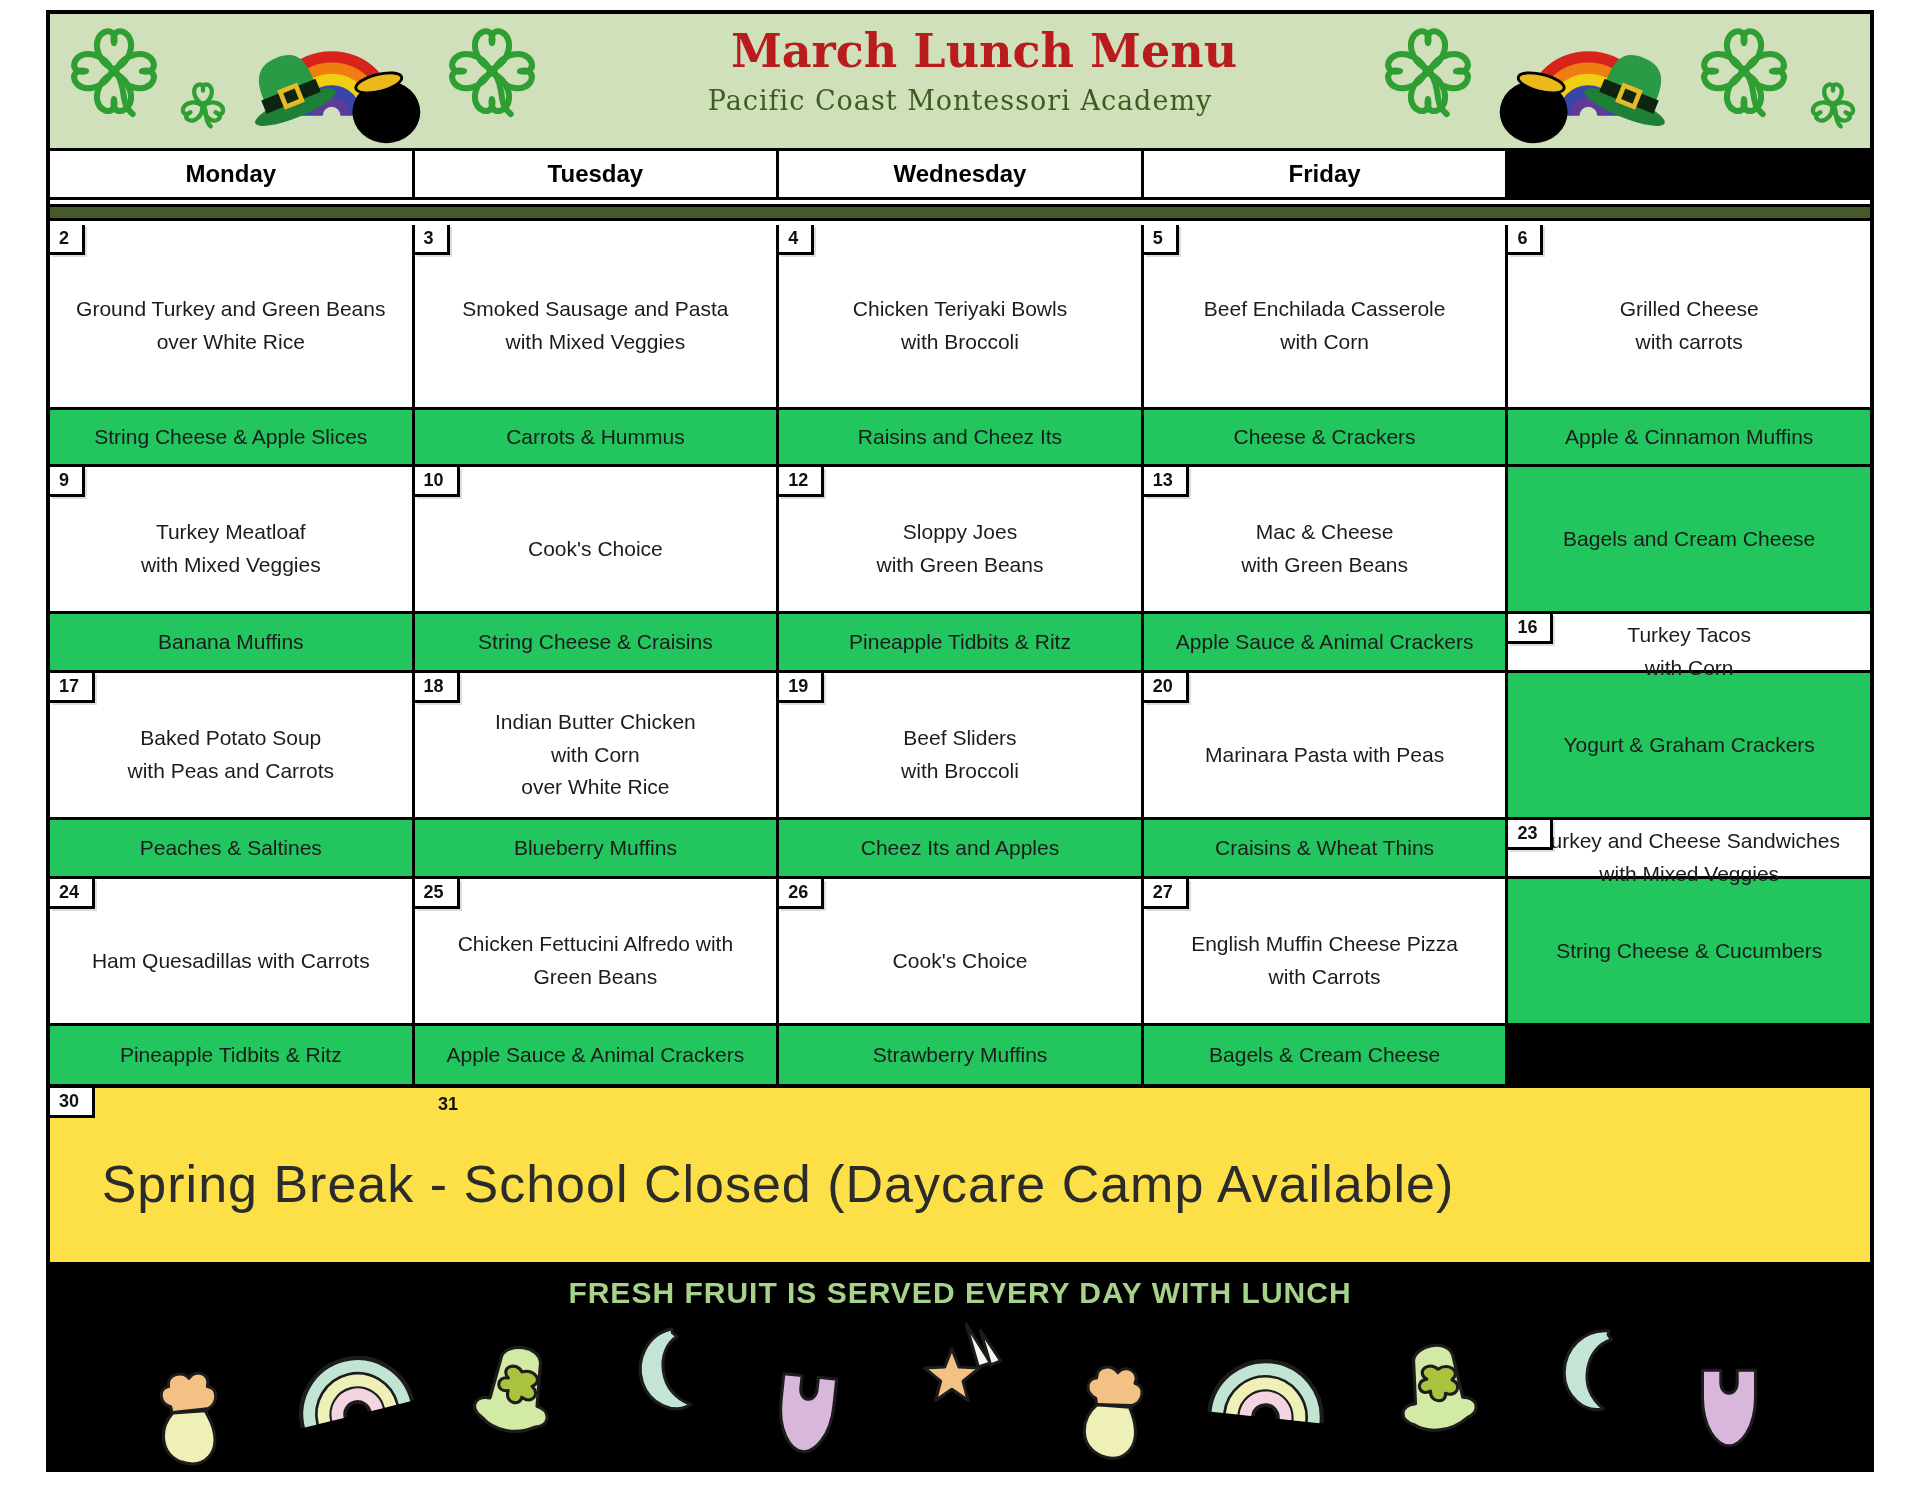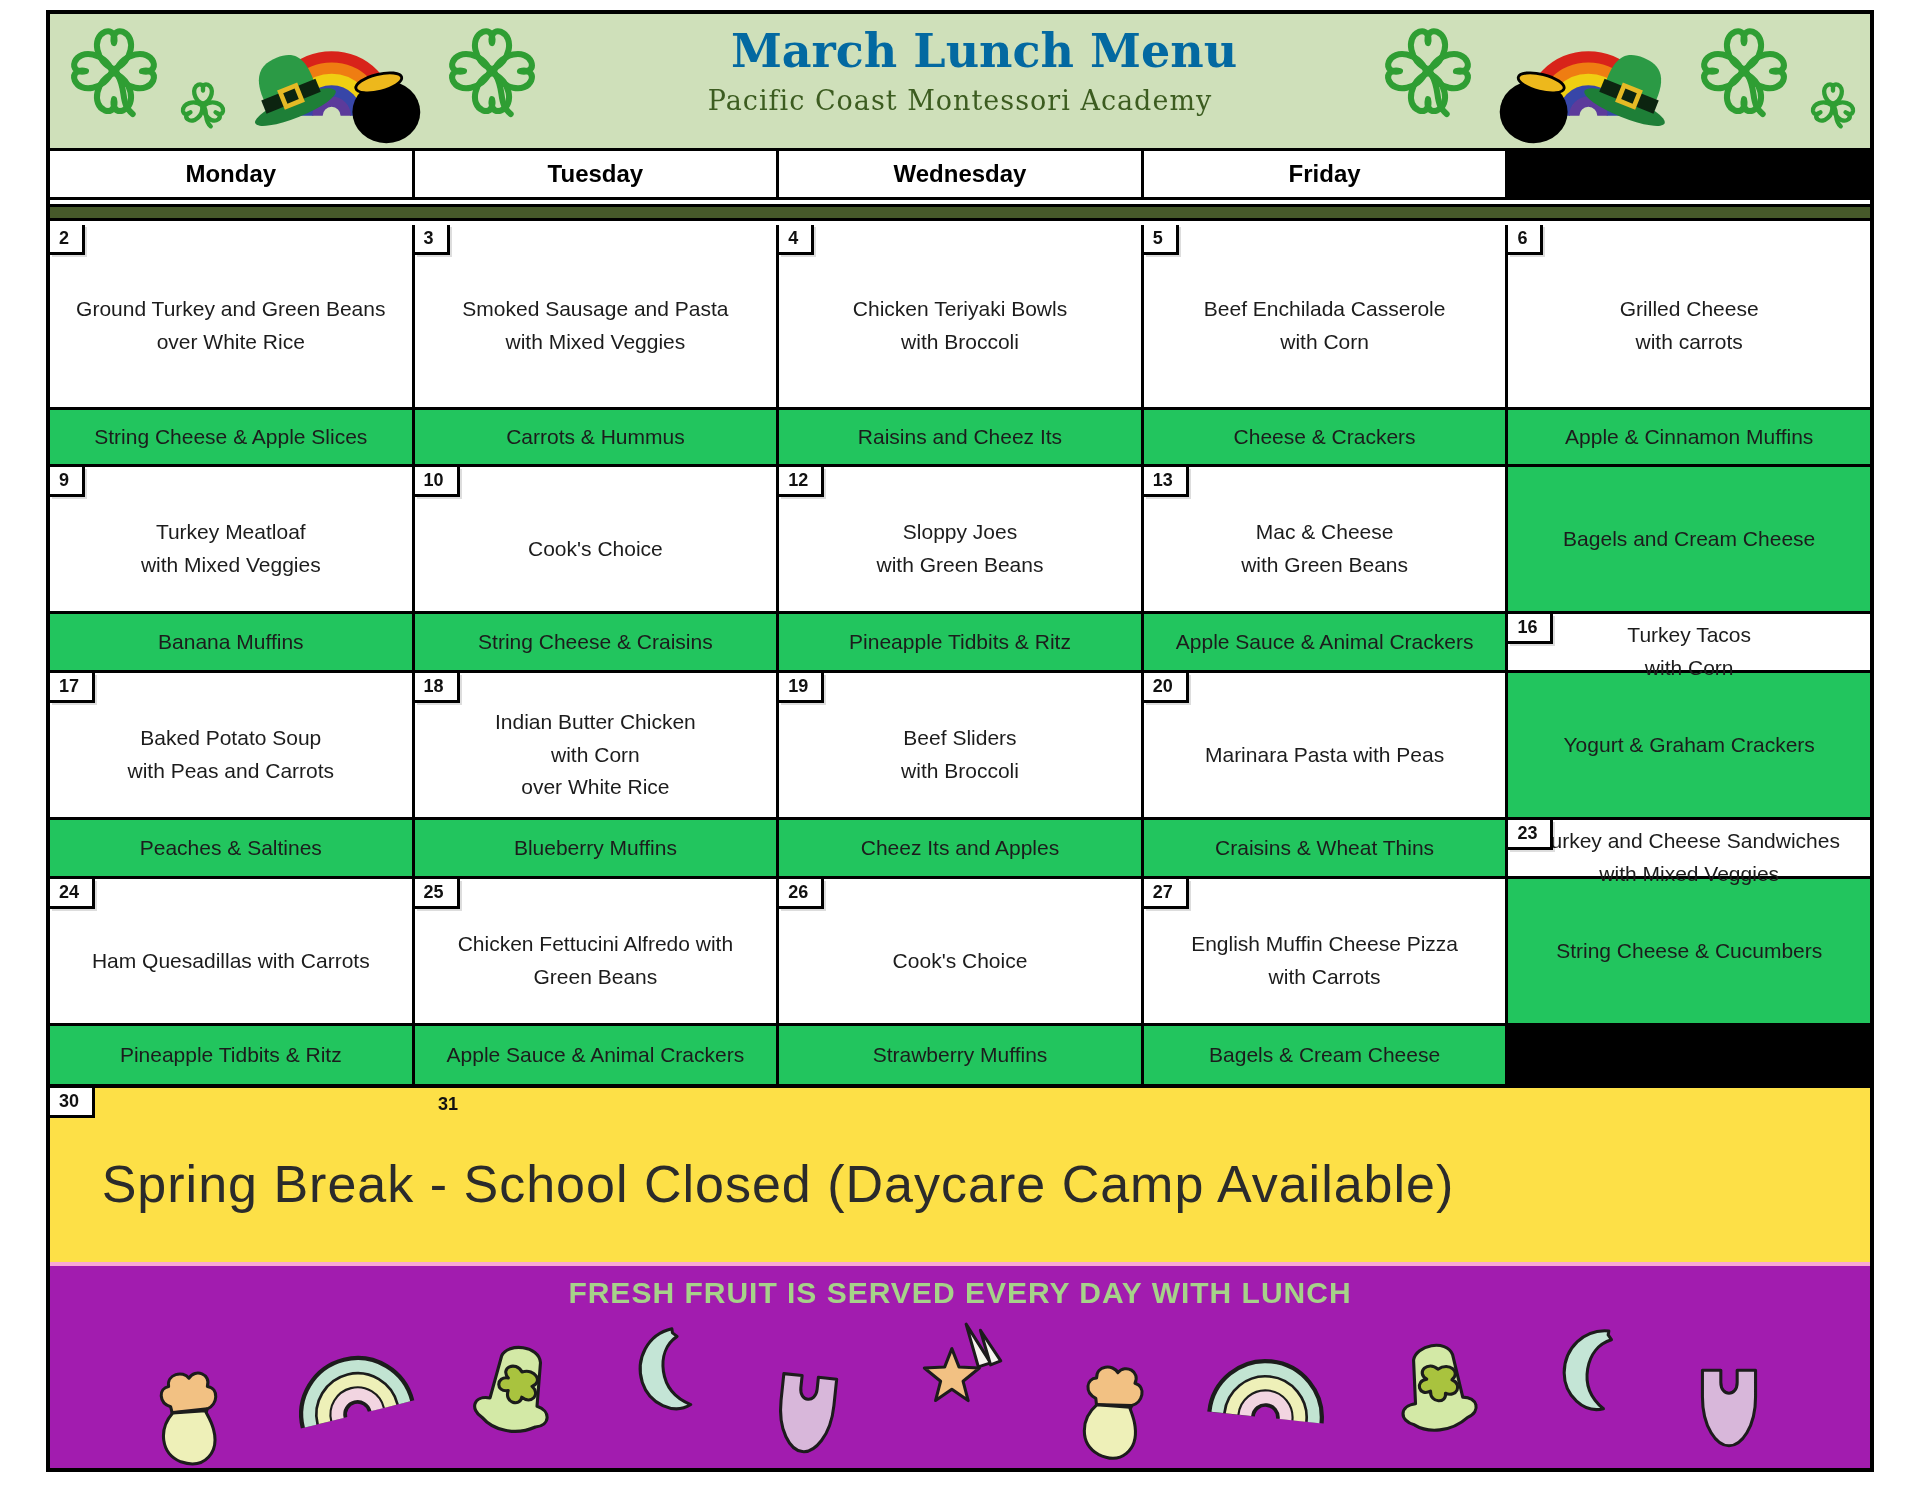--- a/index.html
+++ b/index.html
@@ -3,21 +3,21 @@
 <meta charset="utf-8">
 <style>
   html,body{margin:0;padding:0;background:#ffffff;}
   .page{position:relative;width:1920px;height:1485px;background:#fff;overflow:hidden;
         font-family:"Liberation Sans",sans-serif;color:#111;}
   .sheet{position:absolute;left:46px;top:10px;width:1820px;border:4px solid #000;background:#fff;}
 
   
   .banner{position:relative;height:134px;background:#cfe0ba;border-bottom:3px solid #000;overflow:hidden;}
   .banner-center{position:absolute;left:0;right:0;top:10px;text-align:center;}
-  .banner-title{font-family:"DejaVu Serif",serif;font-weight:bold;font-size:46px;color:#0369a1;line-height:1.2;padding-left:48px;}
+  .banner-title{font-family:"DejaVu Serif",serif;font-weight:bold;font-size:46px;color:#b91c1c;line-height:1.2;padding-left:48px;}
   .banner-subtitle{font-family:"DejaVu Serif",serif;font-size:27px;color:#3c5c20;margin-top:6px;letter-spacing:1px;}
   .decor{position:absolute;top:0;height:134px;display:flex;align-items:flex-start;gap:4px;}
   .decor-left{left:8px;}
   .decor-right{right:8px;}
   .decor .dicon{display:inline-block;}
   .mirror{transform:scaleX(-1);}
 
   
   .dow-row{display:grid;grid-template-columns:repeat(5,1fr);gap:3px;background:#000;border-bottom:3px solid #000;}
   .dow-cell{background:#fff;height:46px;display:flex;align-items:center;justify-content:center;
@@ -40,21 +40,21 @@
 
   
   .bottom-section{position:relative;height:174px;background:#fde047;border-top:4px solid #000;}
   .bottom-date-boxed{position:absolute;left:0;top:0;background:#fff;border-right:3px solid #000;border-bottom:3px solid #000;
                      font-weight:bold;font-size:18px;padding:3px 13px 3px 9px;}
   .bottom-date-plain{position:absolute;left:388px;top:6px;font-weight:bold;font-size:18px;}
   .spring-label{position:absolute;left:0;top:66px;width:80%;text-align:center;
                 font-size:52px;color:#2b2b2b;letter-spacing:1px;font-weight:400;}
 
   
-  .footer{height:202px;background:#a21caf;border-top:4px solid #f9a8d4;overflow:hidden;}
+  .footer{height:202px;background:#000000;border-top:4px solid #000000;overflow:hidden;}
   .footer-title{text-align:center;margin-top:10px;font-weight:bold;font-size:30px;color:#a6d289;letter-spacing:1px;}
   .footer-icons{display:flex;justify-content:space-evenly;align-items:flex-start;padding:0 40px;margin-top:8px;}
   .micon{display:inline-block;}
   .micon:nth-child(1){margin-top:48px;}
   .micon:nth-child(2){margin-top:2px;transform:rotate(-14deg);}
   .micon:nth-child(3){margin-top:18px;transform:rotate(10deg);}
   .micon:nth-child(4){margin-top:6px;transform:rotate(-8deg);}
   .micon:nth-child(5){margin-top:50px;transform:rotate(6deg);}
   .micon:nth-child(6){margin-top:0px;}
   .micon:nth-child(7){margin-top:42px;transform:rotate(8deg);}

